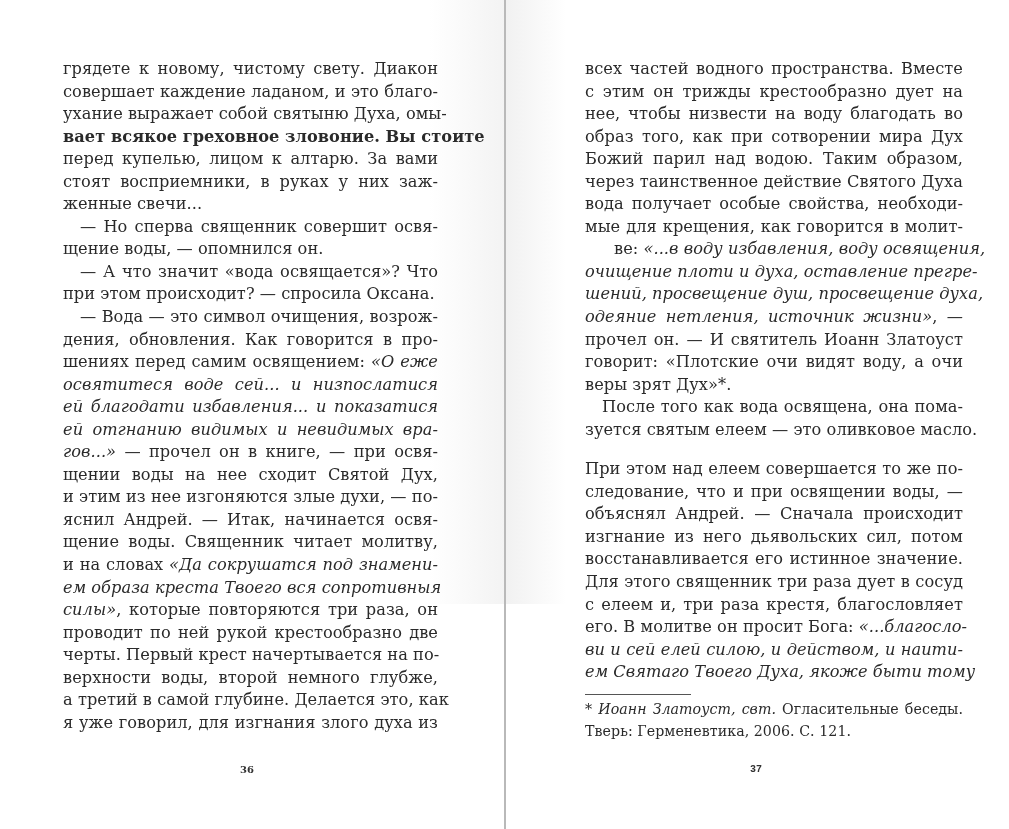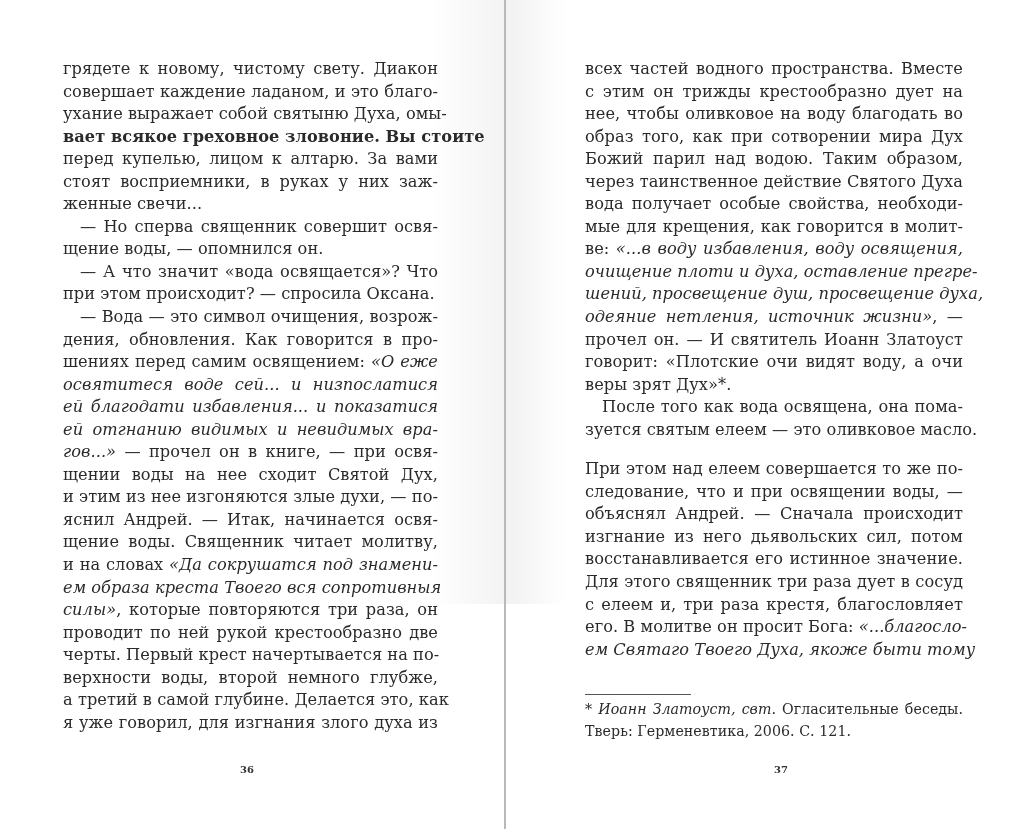--- a/index.html
+++ b/index.html
@@ -23,21 +23,21 @@
     letter-spacing:0.05px;
   }
   .line.last { text-align-last:left; }
   .line.indent { padding-left:17px; }
   .it { font-style:italic; }
   .fn-rule { position:absolute; left:79px; top:694px; width:106px; height:1px; background:#555; }
   .footnote { position:absolute; left:79px; top:699px; width:378px; }
   .footnote .line { font-size:14.2px; height:21.5px; line-height:21.5px; }
   .page-num { position:absolute; top:764px; font-size:10px; font-weight:bold; color:#333; }
   .page-left .page-num { left:240px; }
-  .page-right .page-num { left:268px; }
+  .page-right .page-num { left:244px;font-family:Liberation Mono, monospace; }
 </style>
 </head>
 <body>
 
 <div class="spread">
   <div class="page page-left">
     <div class="column">
         <div class="line" style="white-space: nowrap;">грядете к новому, чистому свету. Диакон</div>
         <div class="line" style="white-space: nowrap;">совершает каждение ладаном, и это благо-</div>
         <div class="line" style="white-space: nowrap;">ухание выражает собой святыню Духа, омы-</div>
@@ -69,43 +69,44 @@
         <div class="line" style="white-space: nowrap;">а третий в самой глубине. Делается это, как</div>
         <div class="line" style="white-space: nowrap;">я уже говорил, для изгнания злого духа из</div>
       </div>
     <div class="page-num">36</div>
   </div>
   <div class="spine"></div>
   <div class="page page-right">
     <div class="column">
         <div class="line" style="white-space: nowrap;">всех частей водного пространства. Вместе</div>
         <div class="line" style="white-space: nowrap;">с этим он трижды крестообразно дует на</div>
-        <div class="line" style="white-space: nowrap;">нее, чтобы оливковое на воду благодать во</div>
+        <div class="line" style="white-space: nowrap;">нее, чтобы низвести на воду благодать во</div>
         <div class="line" style="white-space: nowrap;">образ того, как при сотворении мира Дух</div>
         <div class="line" style="white-space: nowrap;">Божий парил над водою. Таким образом,</div>
         <div class="line" style="white-space: nowrap;">через таинственное действие Святого Духа</div>
         <div class="line" style="white-space: nowrap;">вода получает особые свойства, необходи-</div>
         <div class="line" style="white-space: nowrap;">мые для крещения, как говорится в молит-</div>
-        <div class="line" style="white-space: nowrap;">ве: <i class="it">«...в</i> <i class="it">воду</i> <i class="it">избавления,</i> <i class="it">воду</i> <i class="it">освящения,</i></div>
+        <div class="line" style="white-space: nowrap; margin-left: 29px;">ве: <i class="it">«...в</i> <i class="it">воду</i> <i class="it">избавления,</i> <i class="it">воду</i> <i class="it">освящения,</i></div>
         <div class="line" style="white-space: nowrap;"><i class="it">очищение</i> <i class="it">плоти</i> <i class="it">и</i> <i class="it">духа,</i> <i class="it">оставление</i> <i class="it">прегре-</i></div>
         <div class="line" style="white-space: nowrap;"><i class="it">шений,</i> <i class="it">просвещение</i> <i class="it">душ,</i> <i class="it">просвещение</i> <i class="it">духа,</i></div>
         <div class="line" style="white-space: nowrap;"><i class="it">одеяние</i> <i class="it">нетления,</i> <i class="it">источник</i> <i class="it">жизни»</i>, —</div>
         <div class="line" style="white-space: nowrap;">прочел он. — И святитель Иоанн Златоуст</div>
         <div class="line" style="white-space: nowrap;">говорит: «Плотские очи видят воду, а очи</div>
         <div class="line last" style="white-space: nowrap;">веры зрят Дух»*.</div>
         <div class="line indent" style="white-space: nowrap;">После того как вода освящена, она пома-</div>
         <div class="line" style="white-space: nowrap;">зуется святым елеем — это оливковое масло.</div>
         <div class="line" style="white-space: nowrap; margin-top: 17px;">При этом над елеем совершается то же по-</div>
         <div class="line" style="white-space: nowrap;">следование, что и при освящении воды, —</div>
         <div class="line" style="white-space: nowrap;">объяснял Андрей. — Сначала происходит</div>
         <div class="line" style="white-space: nowrap;">изгнание из него дьявольских сил, потом</div>
         <div class="line" style="white-space: nowrap;">восстанавливается его истинное значение.</div>
         <div class="line" style="white-space: nowrap;">Для этого священник три раза дует в сосуд</div>
         <div class="line" style="white-space: nowrap;">с елеем и, три раза крестя, благословляет</div>
         <div class="line" style="white-space: nowrap;">его. В молитве он просит Бога: <i class="it">«...благосло-</i></div>
+        <div class="line" style="white-space: nowrap;"><i class="it">ви</i> <i class="it">и</i> <i class="it">сей</i> <i class="it">елей</i> <i class="it">силою,</i> <i class="it">и</i> <i class="it">действом,</i> <i class="it">и</i> <i class="it">наити-</i></div>
         <div class="line" style="white-space: nowrap;"><i class="it">ем</i> <i class="it">Святаго</i> <i class="it">Твоего</i> <i class="it">Духа,</i> <i class="it">якоже</i> <i class="it">быти</i> <i class="it">тому</i></div>
       </div>
     <div class="fn-rule"></div>
     <div class="footnote">
         <div class="line" style="white-space: nowrap;">* <i class="it">Иоанн</i> <i class="it">Златоуст,</i> <i class="it">свт.</i> Огласительные беседы.</div>
         <div class="line last" style="white-space: nowrap;">Тверь: Герменевтика, 2006. С. 121.</div>
       </div>
     <div class="page-num">37</div>
   </div>
 </div>

